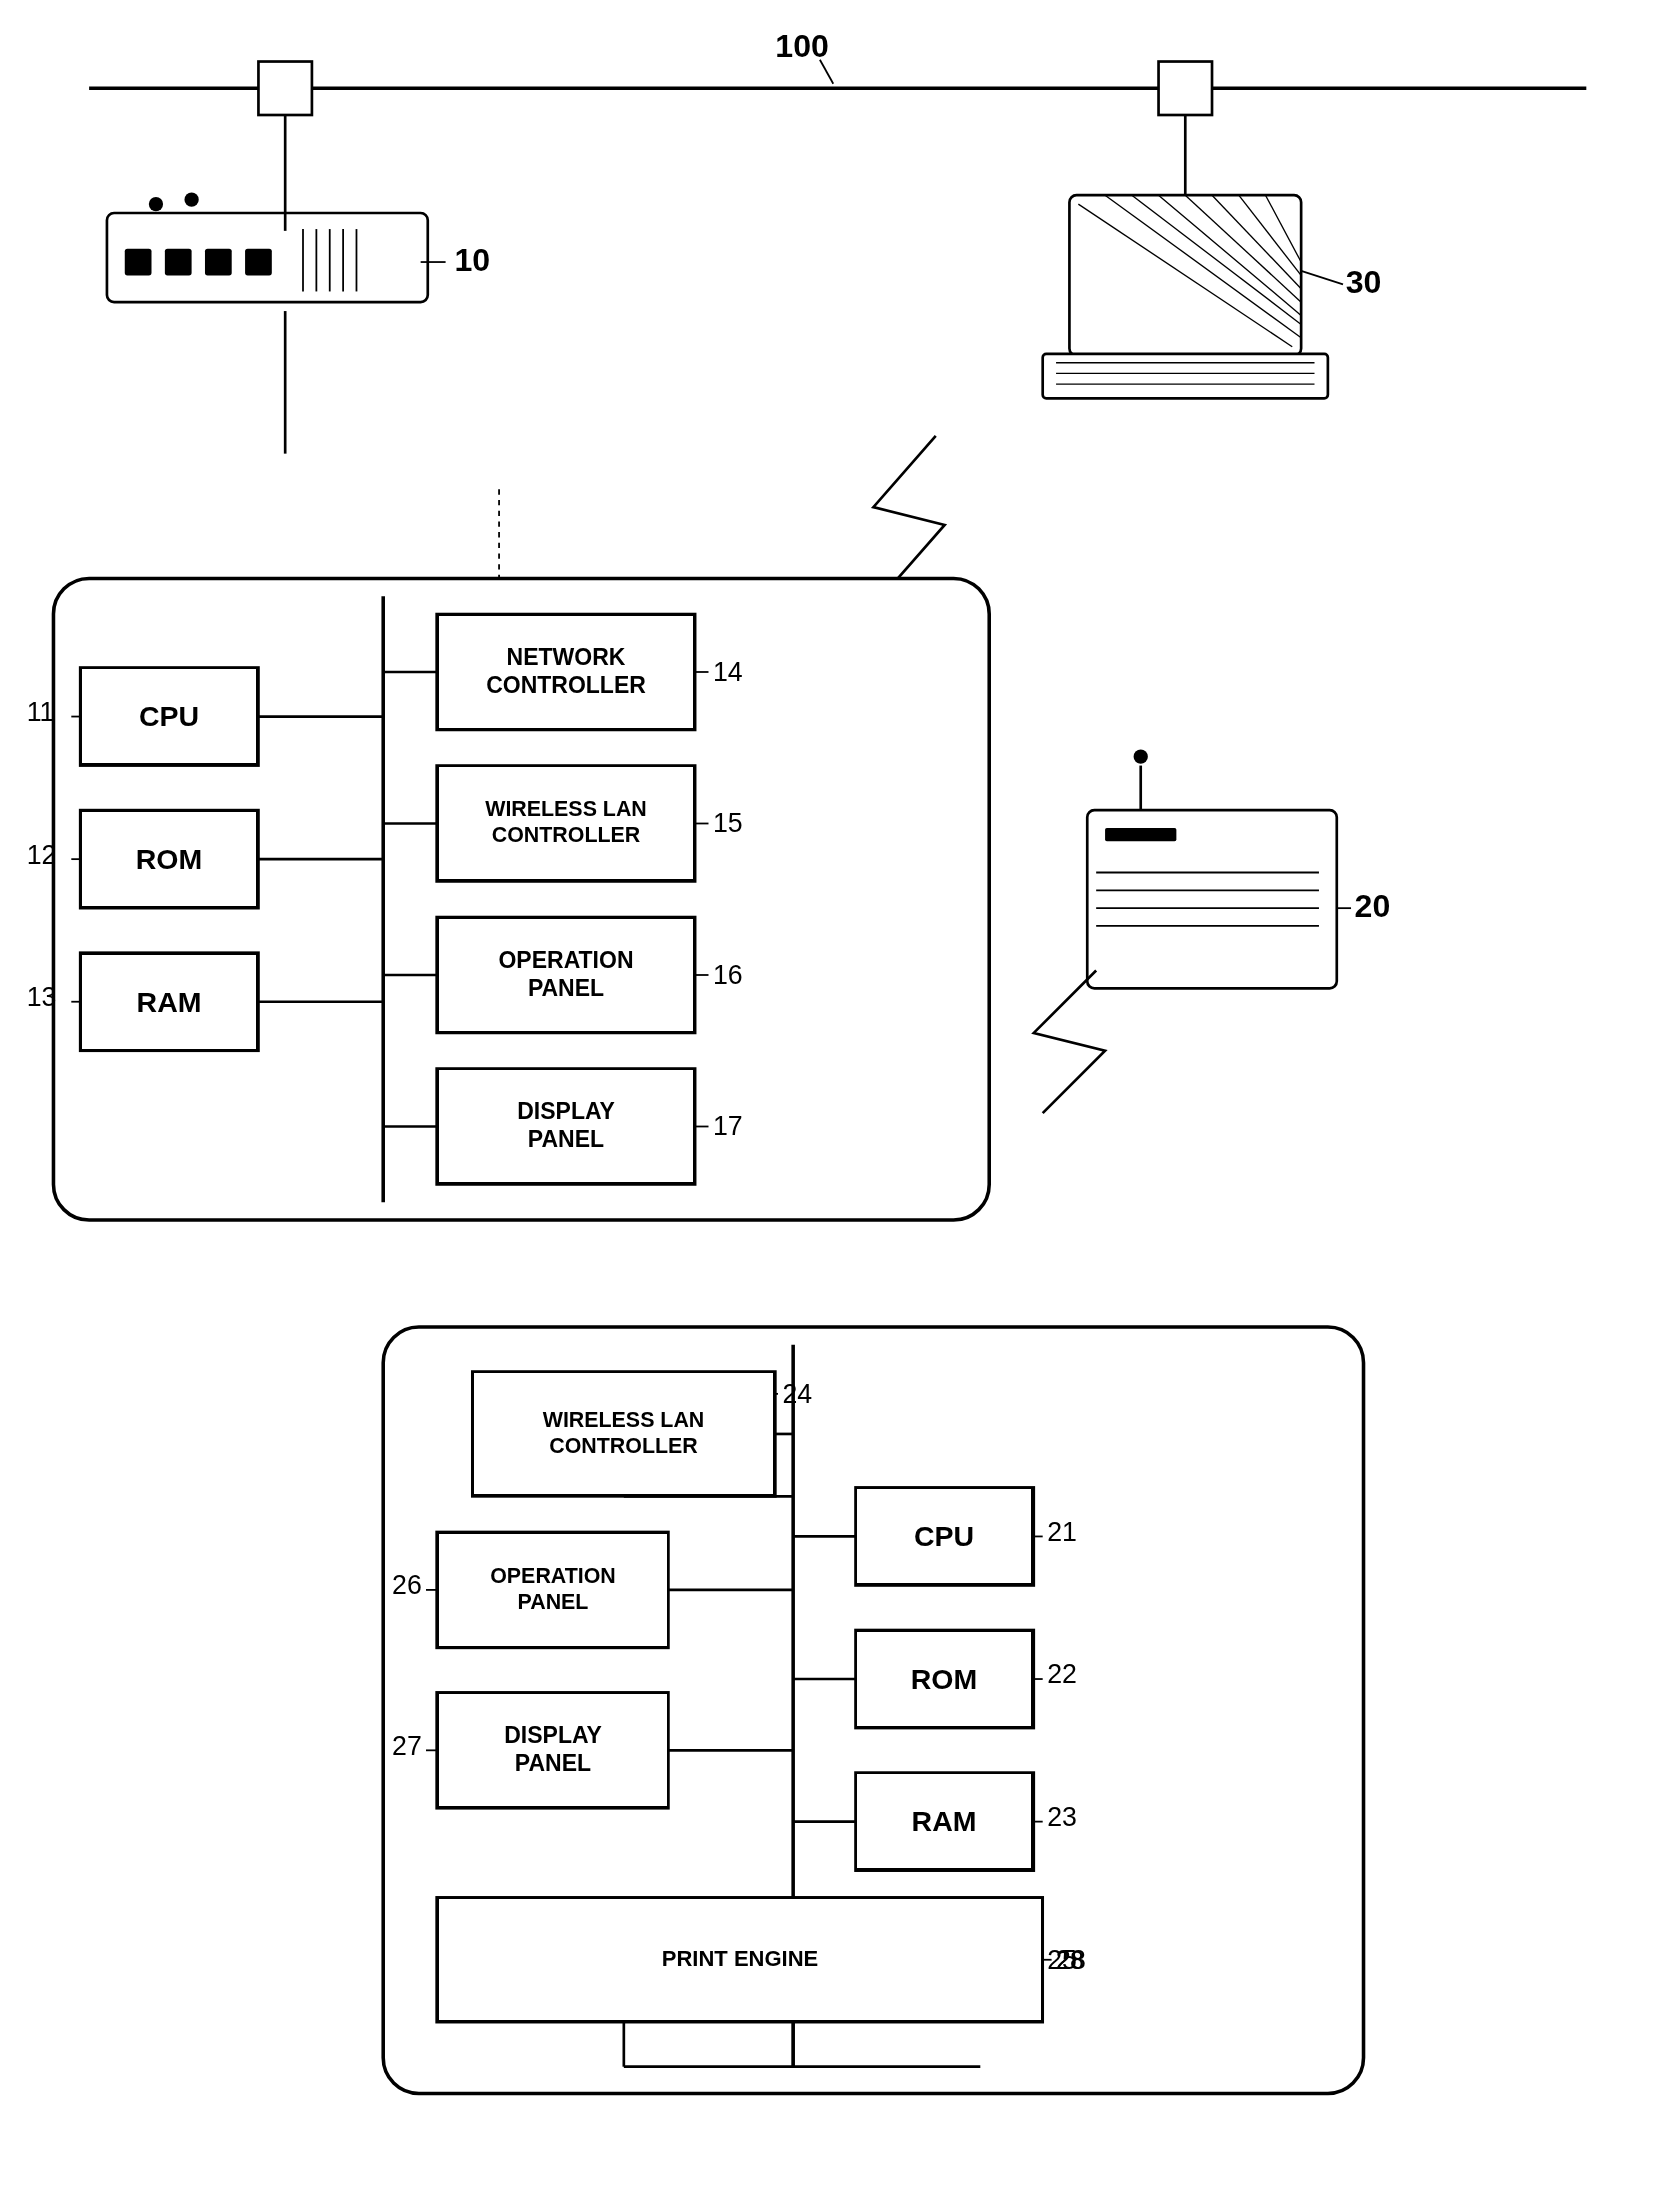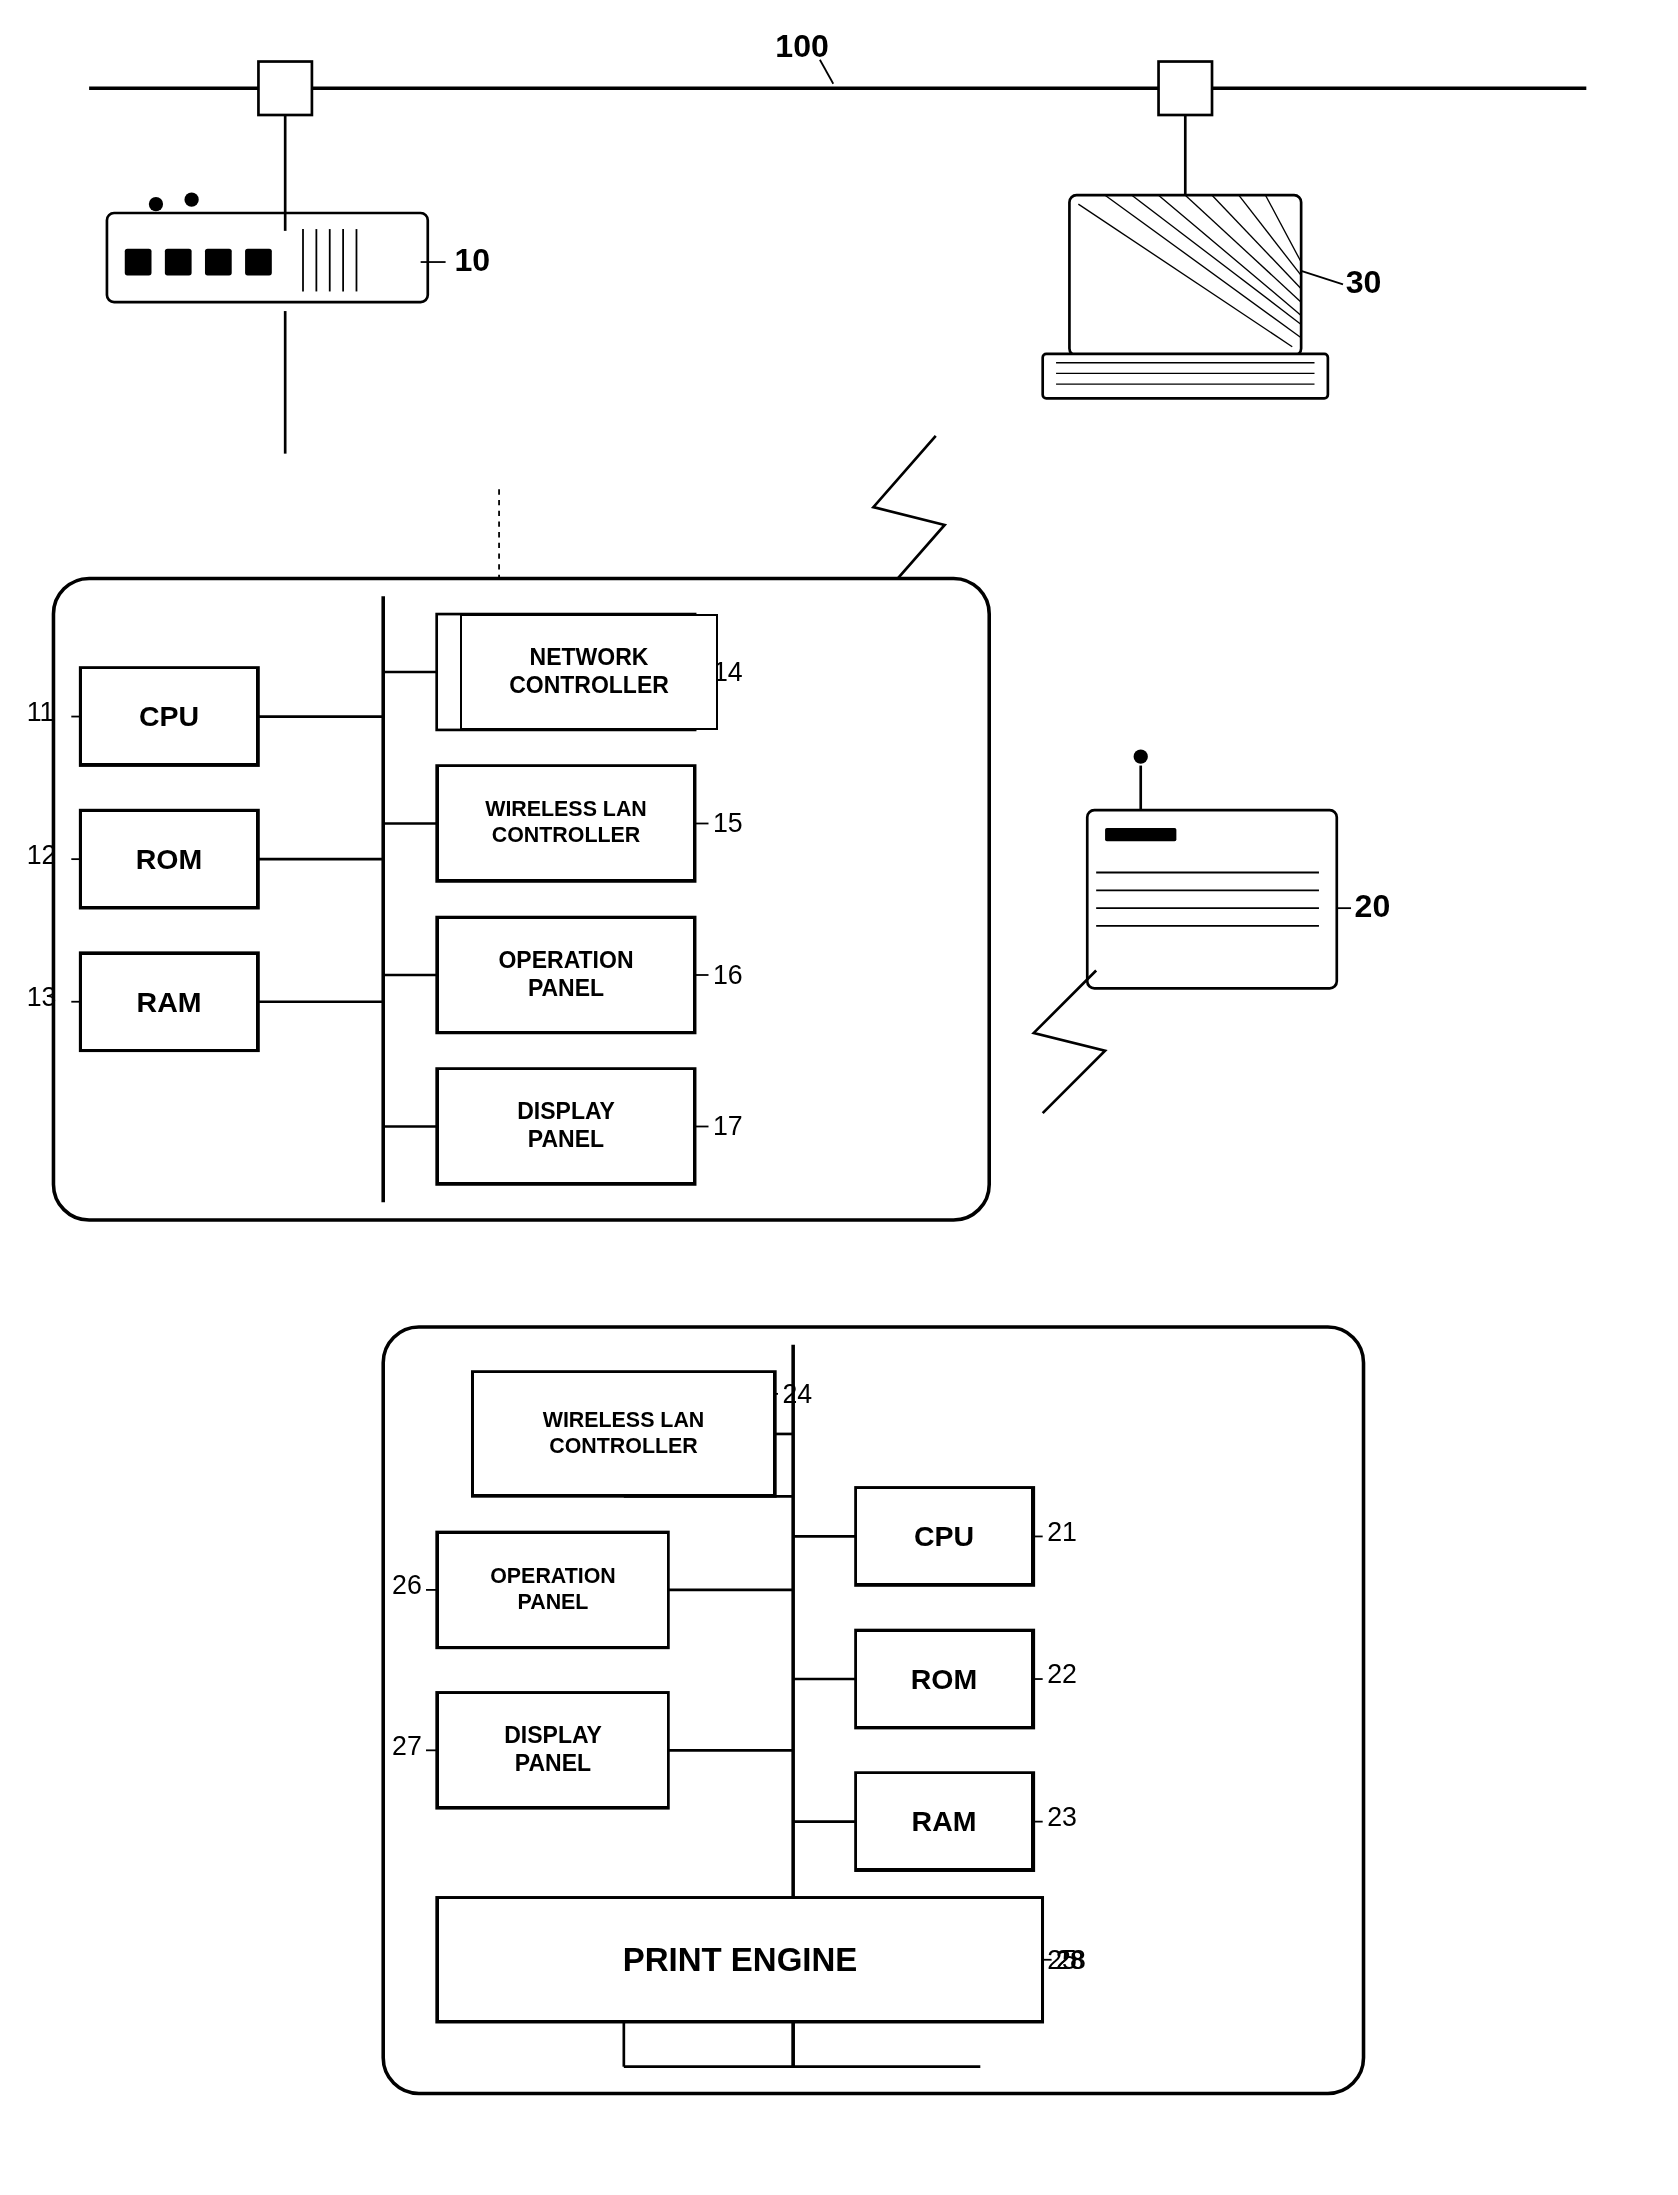--- a/index.html
+++ b/index.html
@@ -246,21 +246,21 @@
   </div>
 
   <div class="component-box" style="left:80px; top:802px; width:178px; height:98px; font-size:28.5px;">
     <span>ROM</span>
   </div>
 
   <div class="component-box" style="left:80px; top:945px; width:178px; height:98px; font-size:28.5px;">
     <span>RAM</span>
   </div>
 
-  <div class="component-box" style="left:460px; top:606px; width:258px; height:116px; font-size:23px;">
+  <div class="component-box" style="left:437px; top:606px; width:258px; height:116px; font-size:23px;">
     <span>NETWORK<br>CONTROLLER</span>
   </div>
 
   <div class="component-box" style="left:437px; top:757px; width:258px; height:116px; font-size:21.4px;">
     <span>WIRELESS LAN<br>CONTROLLER</span>
   </div>
 
   <div class="component-box" style="left:437px; top:909px; width:258px; height:116px; font-size:23px;">
     <span>OPERATION<br>PANEL</span>
   </div>
@@ -290,20 +290,20 @@
   </div>
 
   <div class="component-box" style="left:437px; top:1524px; width:232px; height:116px; font-size:21.4px;">
     <span>OPERATION<br>PANEL</span>
   </div>
 
   <div class="component-box" style="left:437px; top:1684px; width:232px; height:116px; font-size:23px;">
     <span>DISPLAY<br>PANEL</span>
   </div>
 
-  <div class="component-box" style="left:437px; top:1889px; width:606px; height:125px; font-size:33px;">
+  <div class="component-box" style="left:437px; top:1889px; width:606px; height:125px; font-size:22px;">
     <span>PRINT ENGINE</span>
   </div>
 
   <div class="label" style="left:1056px; top:1938px; font-size:25px; font-weight:normal;">28</div>
 
 </div>
 
 
 </body></html>

